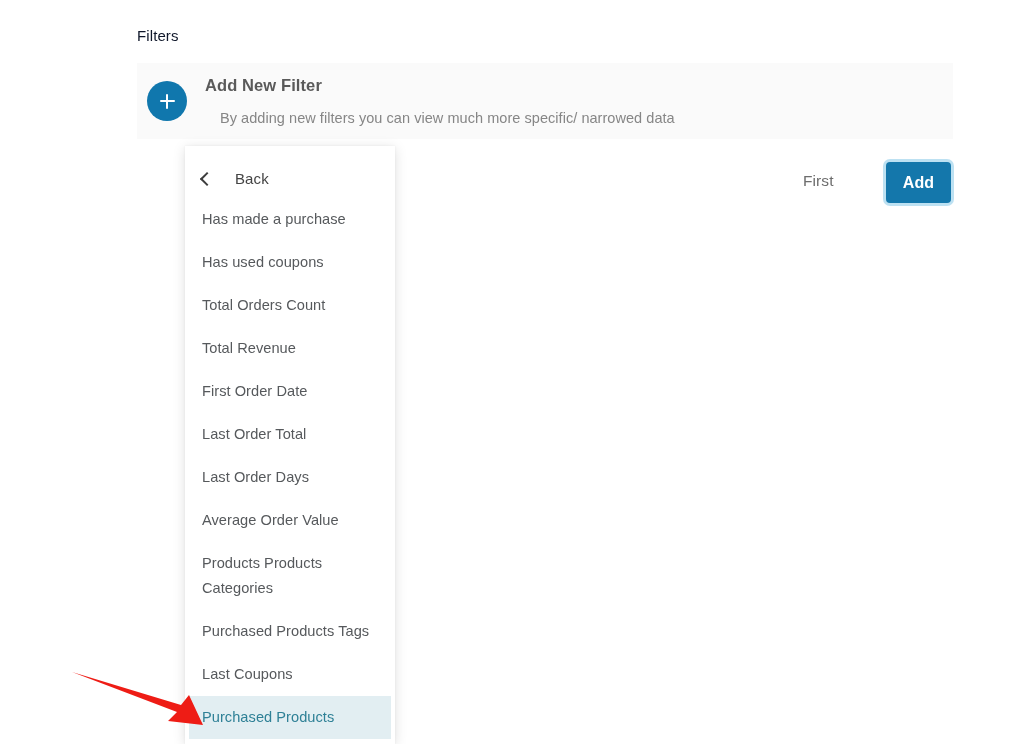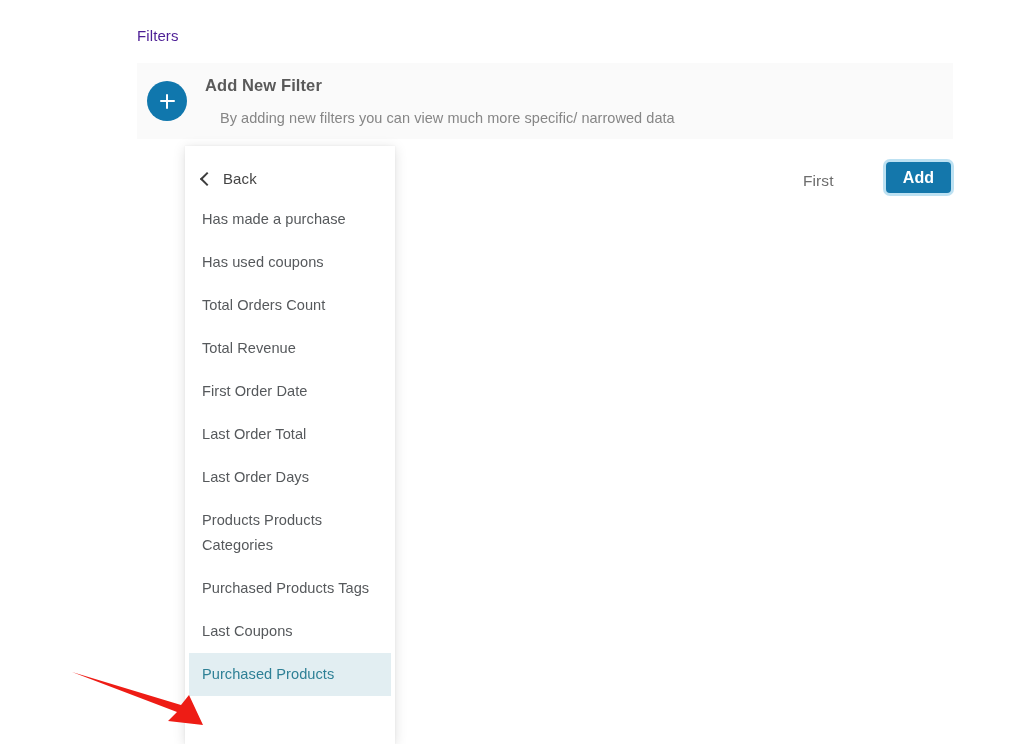--- a/index.html
+++ b/index.html
@@ -15,21 +15,21 @@
     position: relative;
     -webkit-font-smoothing: antialiased;
   }
 
   
   .filters-heading {
     position: absolute;
     left: 137px;
     top: 27px;
     font-size: 15px;
-    color: #4c1d95;
+    color: #0f172a;
     letter-spacing: 0.1px;
   }
 
   
   .add-filter-banner {
     position: absolute;
     left: 137px;
     top: 63px;
     width: 816px;
     height: 76px;
@@ -98,21 +98,21 @@
     padding: 0;
     cursor: pointer;
     font-family: inherit;
     letter-spacing: 0.1px;
   }
   .add-button {
     position: absolute;
     left: 886px;
     top: 162px;
     width: 65px;
-    height: 31px;
+    height: 41px;
     background: #1477ab;
     color: #ffffff;
     border: none;
     border-radius: 4px;
     font-size: 16px;
     font-weight: bold;
     cursor: pointer;
     font-family: inherit;
     box-shadow: 0 0 0 3px rgba(134, 200, 232, 0.55);
     letter-spacing: 0.2px;
@@ -128,20 +128,21 @@
     background: #ffffff;
     box-shadow: 0 2px 12px rgba(0, 0, 0, 0.13), 0 0 2px rgba(0,0,0,0.06);
     box-sizing: border-box;
     overflow: hidden;
   }
   .back-row {
     display: flex;
     align-items: center;
     padding: 24px 4px 0 13px;
     cursor: pointer;
+    gap: 12px;
   }
   .chevron-left-icon {
     display: inline-block;
     width: 14px;
     height: 14px;
     position: relative;
     margin-right: 11px;
   }
   .chevron-left-icon::before {
     content: "";
@@ -213,20 +214,21 @@
     <span class="back-label">Back</span>
   </div>
   <ul class="filter-list">
       <li class="filter-item">Has made a purchase</li>
       <li class="filter-item">Has used coupons</li>
       <li class="filter-item">Total Orders Count</li>
       <li class="filter-item">Total Revenue</li>
       <li class="filter-item">First Order Date</li>
       <li class="filter-item">Last Order Total</li>
       <li class="filter-item">Last Order Days</li>
+      <li class="filter-item">Average Order Value</li>
       <li class="filter-item">Products Products Categories</li>
       <li class="filter-item">Purchased Products Tags</li>
       <li class="filter-item">Last Coupons</li>
       <li class="filter-item selected">Purchased Products</li>
     </ul>
 </div>
 
 <svg class="annotation-arrow" viewBox="0 0 160 85">
   <path d="M12 17 L117 57 L108 66 L143 70 L129 40 L121 50 Z" fill="#ee1c15"></path>
 </svg>

